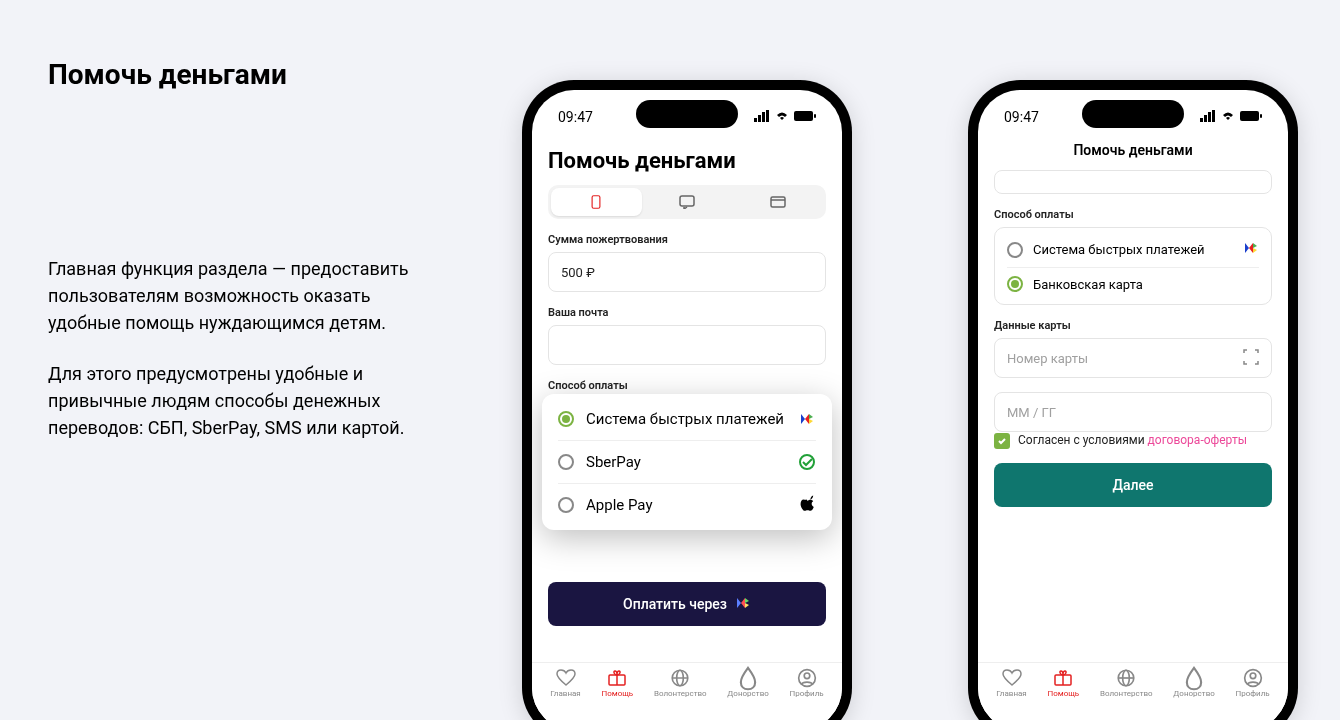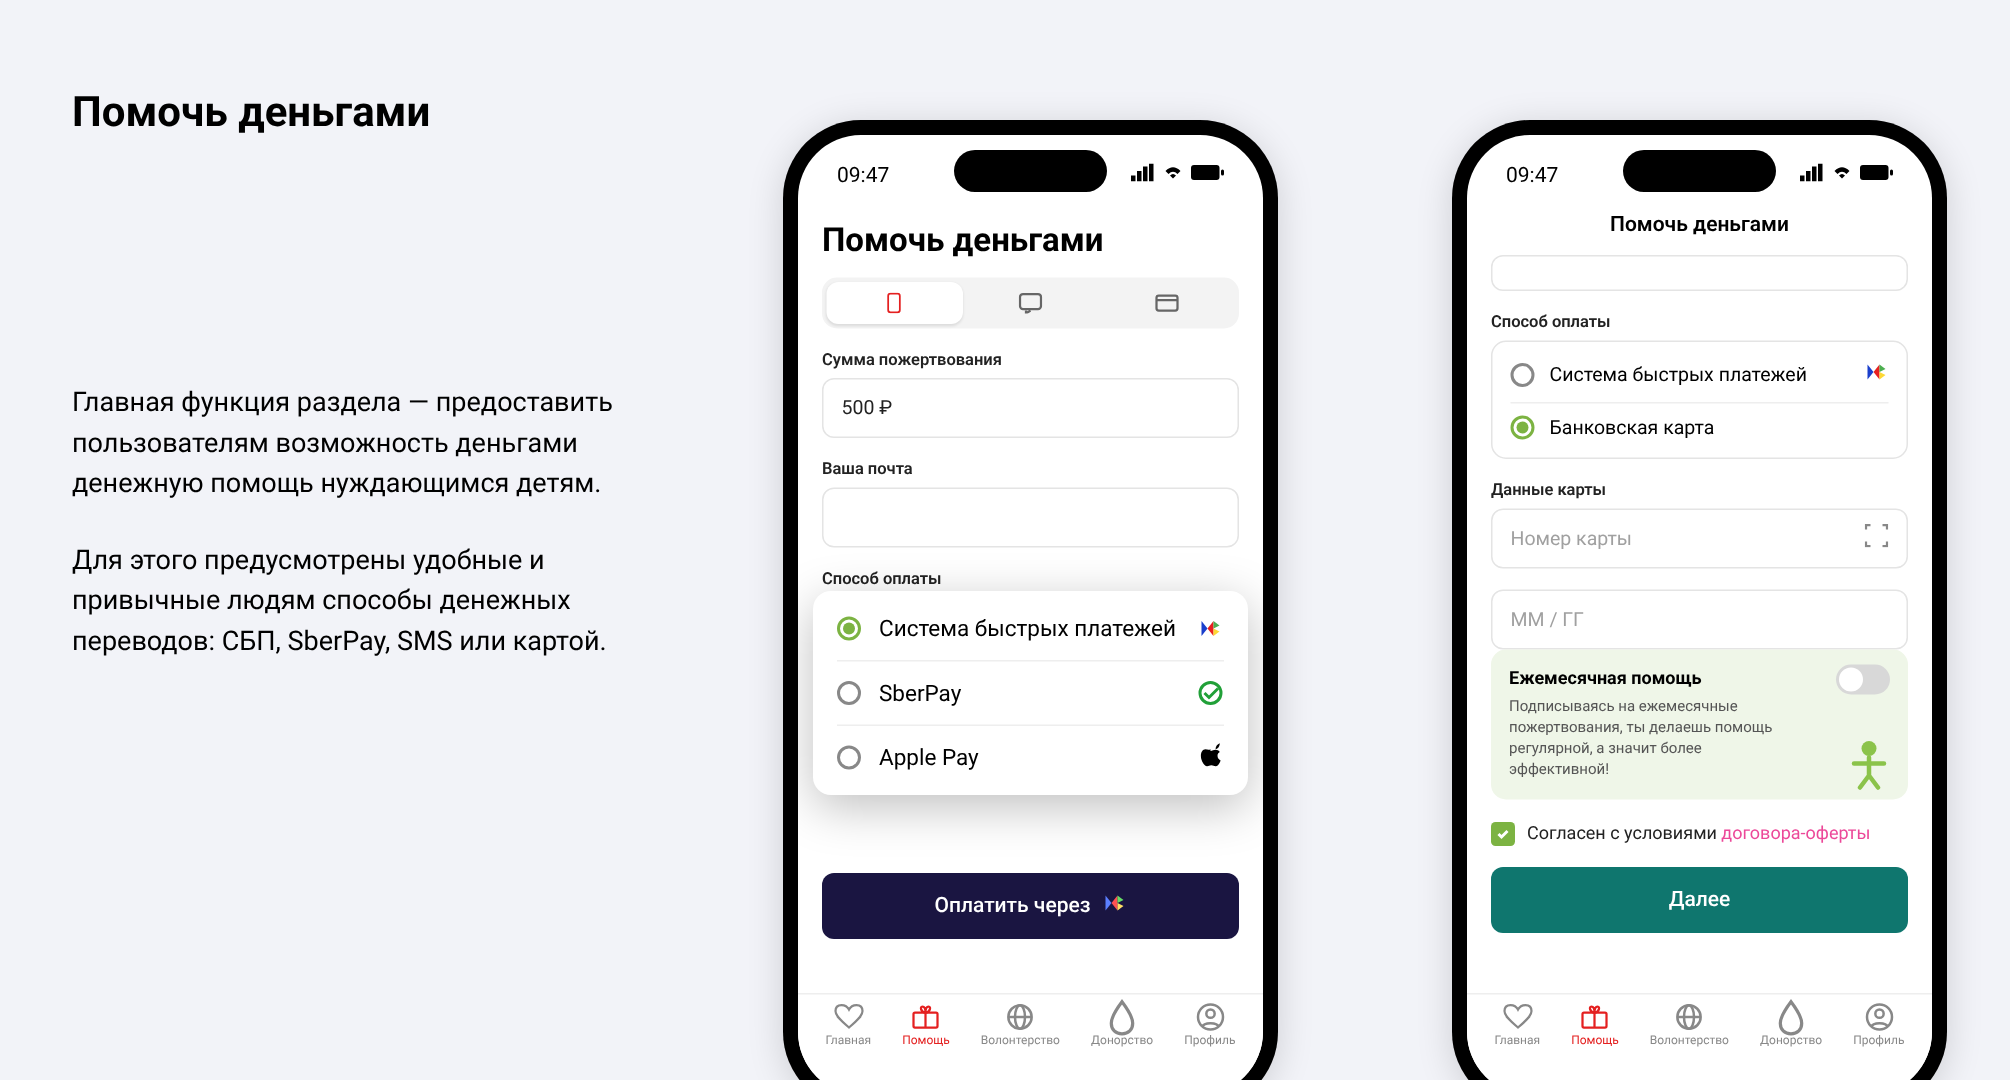--- a/index.html
+++ b/index.html
@@ -74,21 +74,21 @@
 .tab-item.active { color: #E42020; }
 .tab-icon { width: 20px; height: 18px; display: flex; align-items: center; justify-content: center; }
 
 .sbp-icon svg { width: 16px; height: 16px; }
 </style>
 </head>
 <body>
 
 <div class="page-title">Помочь деньгами</div>
 <div class="description">
-  <p>Главная функция раздела — предоставить пользователям возможность деньгами денежную помощь нуждающимся детям.</p>
+  <p>Главная функция раздела — предоставить пользователям возможность оказать удобные помощь нуждающимся детям.</p>
   <p>Для этого предусмотрены удобные и привычные людям способы денежных переводов: СБП, SberPay, SMS или картой.</p>
 </div>
 
 <div class="phone phone-1">
   <div class="phone-inner">
     <div class="notch"></div>
     <div class="status-bar">
       <span>09:47</span>
       <div class="status-right">
         <span class="signal-icon"><svg viewBox="0 0 16 12">
@@ -274,29 +274,20 @@
       <div class="field-label">Данные карты</div>
       <div class="input-field placeholder input-scan">
         <span>Номер карты</span>
         <span><svg width="16" height="16" viewBox="0 0 16 16">
               <path d="M1 4 V1 H4 M12 1 H15 V4 M15 12 V15 H12 M4 15 H1 V12" fill="none" stroke="#888" stroke-width="1.5"></path>
             </svg></span>
       </div>
       <div class="input-row">
         <div class="input-field placeholder" style="flex:1">ММ / ГГ</div>
       </div>
-      <div class="monthly-box">
-        <div class="monthly-title">Ежемесячная помощь</div>
-        <div class="monthly-text">Подписываясь на ежемесячные пожертвования, ты делаешь помощь регулярной, а значит более эффективной!</div>
-        <div class="toggle"></div>
-        <span class="person-icon"><svg viewBox="0 0 36 36">
-              <circle cx="18" cy="8" r="5" fill="#8BC34A"></circle>
-              <path d="M18 14 L18 26 M8 18 L28 18 M18 26 L12 34 M18 26 L24 34" stroke="#8BC34A" stroke-width="3" stroke-linecap="round"></path>
-            </svg></span>
-      </div>
       <div class="consent-row">
         <span class="checkbox">
             <svg viewBox="0 0 10 10">
               <path d="M2 5 L4 7 L8 3" fill="none" stroke="#fff" stroke-width="2"></path>
             </svg>
           </span>
         <span class="consent-text"><span>Согласен с условиями </span><span class="consent-link">договора-оферты</span></span>
       </div>
       <div class="next-button">Далее</div>
     </div>

